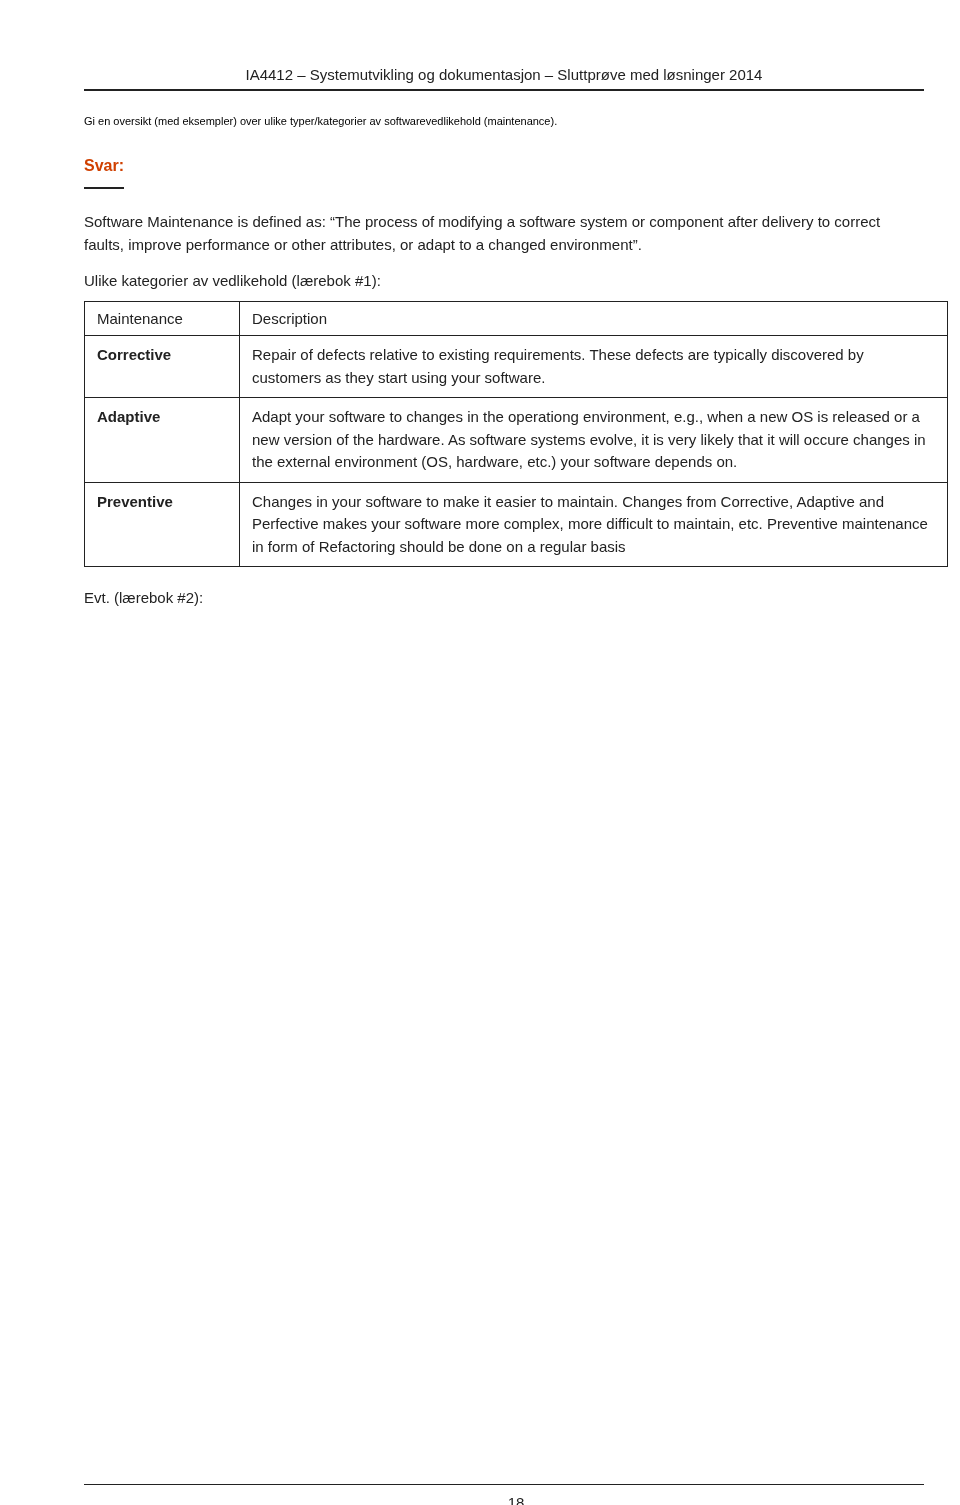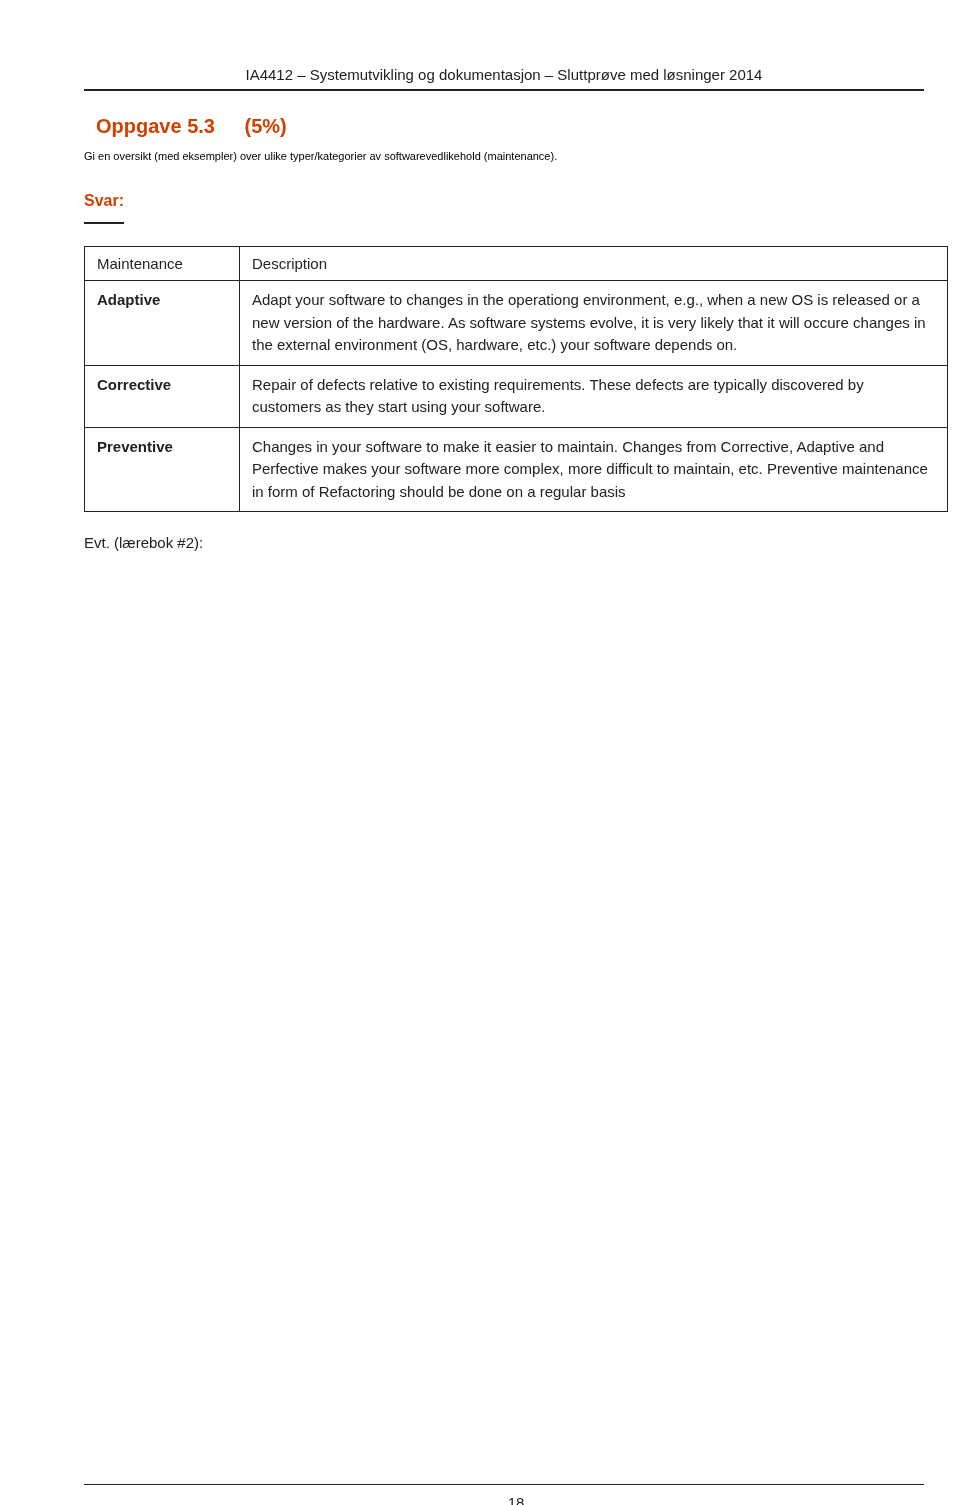--- a/index.html
+++ b/index.html
@@ -105,45 +105,43 @@
   </style>
 </head>
 <body>
 
 <div class="page-wrapper">
 
   <div class="header">
     <span>IA4412 – Systemutvikling og dokumentasjon – Sluttprøve med løsninger 2014</span>
   </div>
 
-  <div class="task-title">
-    <span>Oppgave 5.3</span>
-    <span>(5%)</span>
-  </div>
 
   <div class="task-desc">Gi en oversikt (med eksempler) over ulike typer/kategorier av softwarevedlikehold (maintenance).</div>
 
   <div class="svar-label">Svar:</div>
+  <div class="svar-text">Software Maintenance is defined as: “The process of modifying a software system or component after delivery to correct faults, improve performance or other attributes, or adapt to a changed environment”.</div>
 
+  <div class="table-intro">Ulike kategorier av vedlikehold (lærebok #1):</div>
 
   <table>
     <thead>
       <tr>
         <th>Maintenance</th>
         <th>Description</th>
       </tr>
     </thead>
     <tbody id="table-body">
     <tr>
+          <td class="maintenance-cell">Corrective</td>
+          <td>Repair of defects relative to existing requirements. These defects are typically discovered by customers as they start using your software.</td>
+        </tr>
+        <tr>
           <td class="maintenance-cell">Adaptive</td>
           <td>Adapt your software to changes in the operationg environment, e.g., when a new OS is released or a new version of the hardware. As software systems evolve, it is very likely that it will occure changes in the external environment (OS, hardware, etc.) your software depends on.</td>
-        </tr>
-        <tr>
-          <td class="maintenance-cell">Corrective</td>
-          <td>Repair of defects relative to existing requirements. These defects are typically discovered by customers as they start using your software.</td>
         </tr>
         <tr>
           <td class="maintenance-cell">Preventive</td>
           <td>Changes in your software to make it easier to maintain. Changes from Corrective, Adaptive and Perfective makes your software more complex, more difficult to maintain, etc. Preventive maintenance in form of Refactoring should be done on a regular basis</td>
         </tr>
       </tbody>
   </table>
 
   <div class="footer-text">Evt. (lærebok #2):</div>
 

